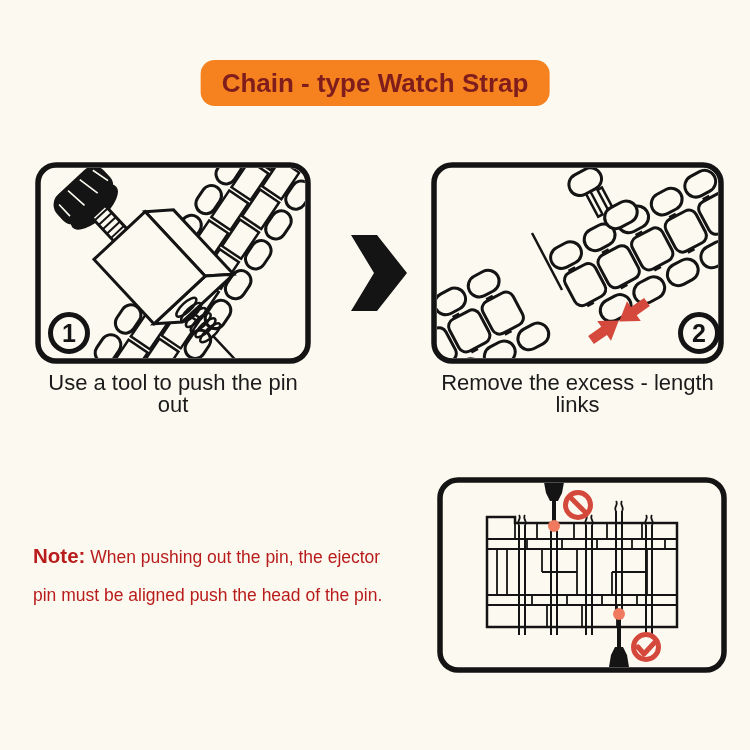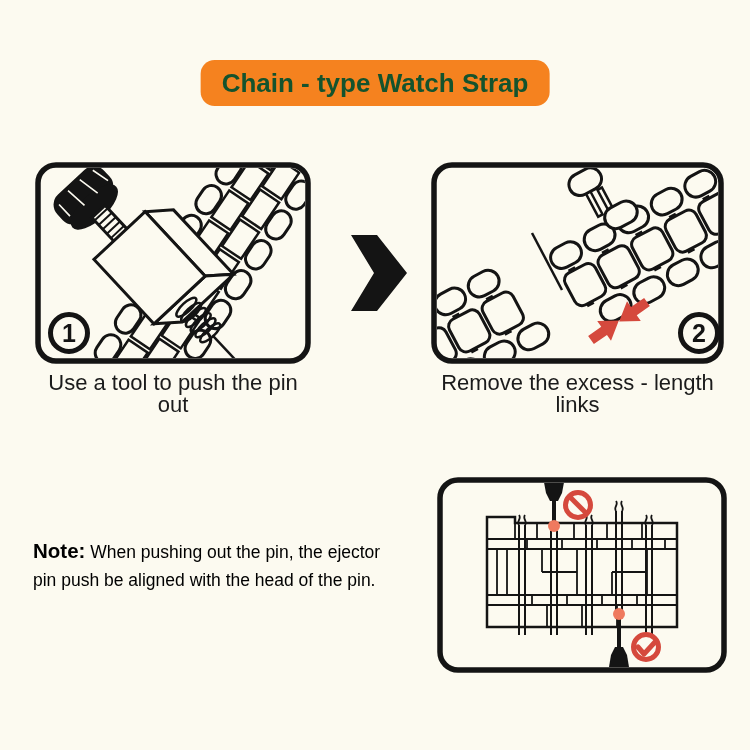--- a/index.html
+++ b/index.html
@@ -1,36 +1,36 @@
 <!DOCTYPE html>
 <html><head>
 <meta charset="utf-8">
 <style>
   html,body{margin:0;padding:0;background:#FCFAF0;}
   .page{position:relative;width:750px;height:750px;background:#FCFAF0;overflow:hidden;
         font-family:"Liberation Sans",sans-serif;color:#141414;}
   .banner{position:absolute;top:60px;left:50%;transform:translateX(-50%);
           height:46px;padding:0 21px;background:#F5821F;border-radius:14px;
           display:flex;align-items:center;justify-content:center;
-          color:#14532d;font-size:26px;font-weight:700;white-space:nowrap;}
+          color:#7f1d1d;font-size:26px;font-weight:700;white-space:nowrap;}
   .panel-svg{position:absolute;}
   #panel1{left:35px;top:162px;}
   #panel2{left:431px;top:162px;}
   #panel3{left:437px;top:477px;}
   #chevron{left:350px;top:234px;}
   .badge{position:absolute;width:32px;height:32px;border:5px solid #141414;border-radius:50%;
          background:#FCFAF0;display:flex;align-items:center;justify-content:center;
          font-size:25px;font-weight:700;color:#141414;}
   #badge1{left:48px;top:312px;}
   #badge2{left:678px;top:312px;}
   .caption{position:absolute;font-size:22px;line-height:22px;text-align:center;color:#1b1b1b;}
   #caption1{left:35px;top:372px;width:276px;}
   #caption2{left:431px;top:372px;width:293px;}
   .note{position:absolute;left:33px;top:537px;width:440px;
-        color:#000000;font-size:17.5px;line-height:28px;}
+        color:#b91c1c;font-size:17.5px;line-height:38px;}
   .note-label{font-size:20.5px;font-weight:700;}
   .frame{fill:none;stroke:#141414;stroke-width:5.5;}
   .piece{fill:#FCFAF0;stroke:#141414;stroke-width:3;}
   .cell{fill:#FCFAF0;stroke:#141414;stroke-width:2.5;}
   .toolface{fill:#FCFAF0;stroke:#141414;stroke-width:3;}
   .solid{fill:#141414;}
   .ink{stroke:#141414;fill:none;}
 </style>
 </head>
 <body>
@@ -151,21 +151,21 @@
   </div>
   <div id="caption2" class="caption">
     <div>Remove the excess - length links</div>
   </div>
 
   <div class="note">
     <div>
       <span class="note-label">Note:</span>
       <span>When pushing out the pin, the ejector</span>
     </div>
-    <div>pin push be aligned with the head of the pin.</div>
+    <div>pin must be aligned push the head of the pin.</div>
   </div>
 
   <svg id="panel3" class="panel-svg" width="290" height="196" viewBox="0 0 290 196">
     <defs>
       <clipPath id="c3">
           <rect x="6" y="6" width="278" height="184" rx="15"></rect>
         </clipPath>
     </defs>
     <rect class="frame" x="3" y="3" width="284" height="190" rx="18"></rect>
     <g clip-path="url(#c3)">

